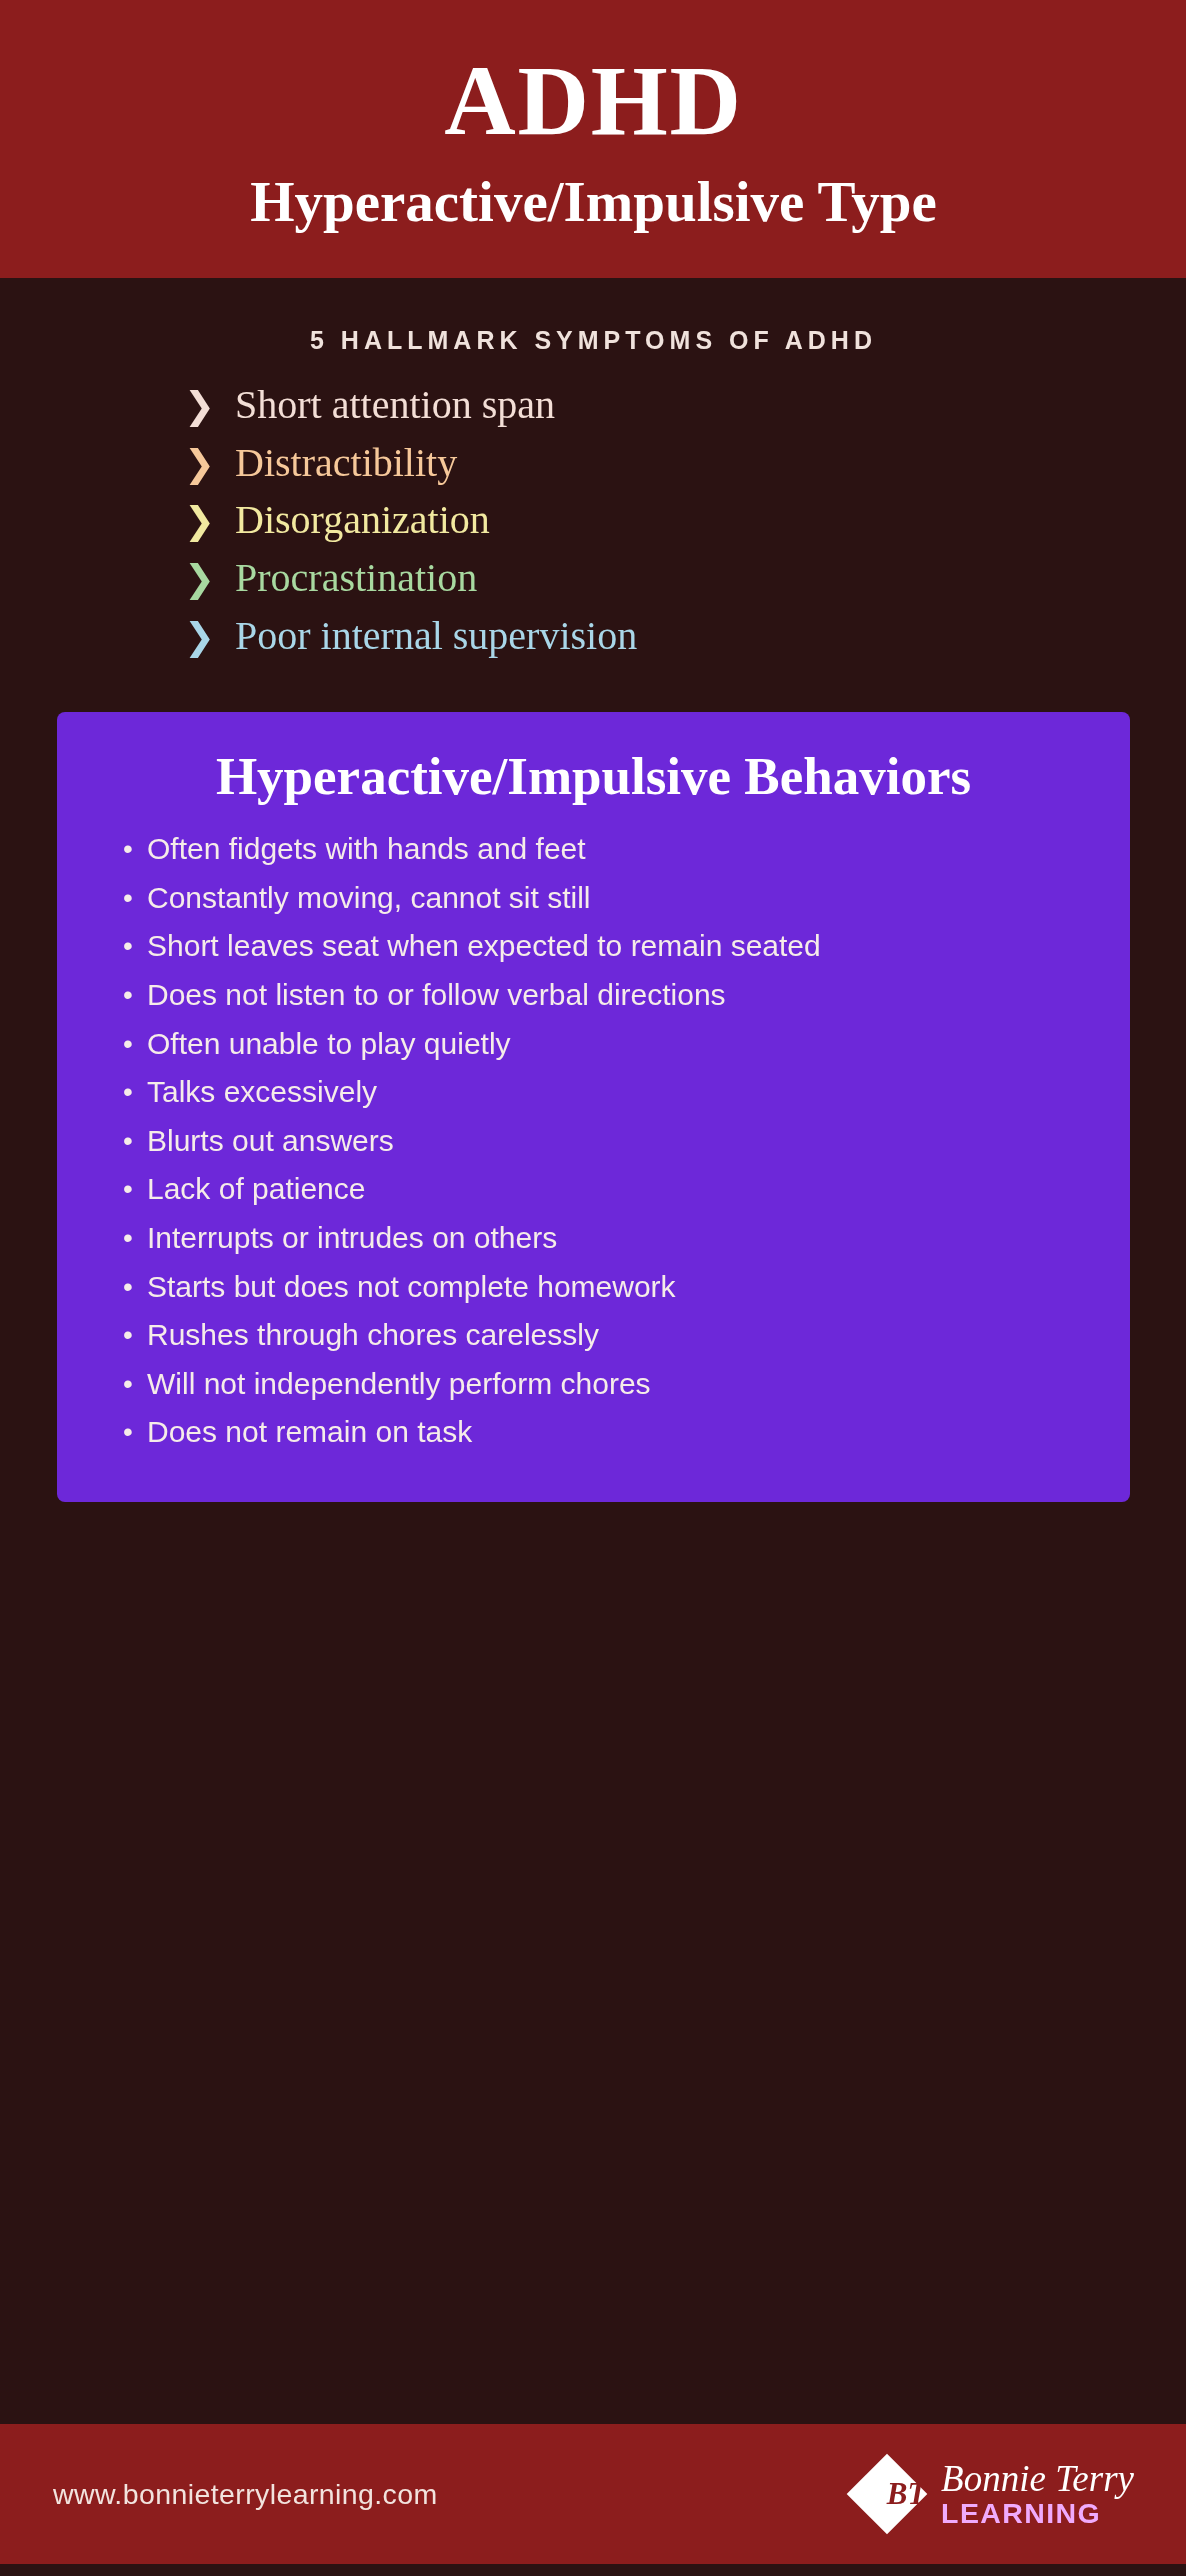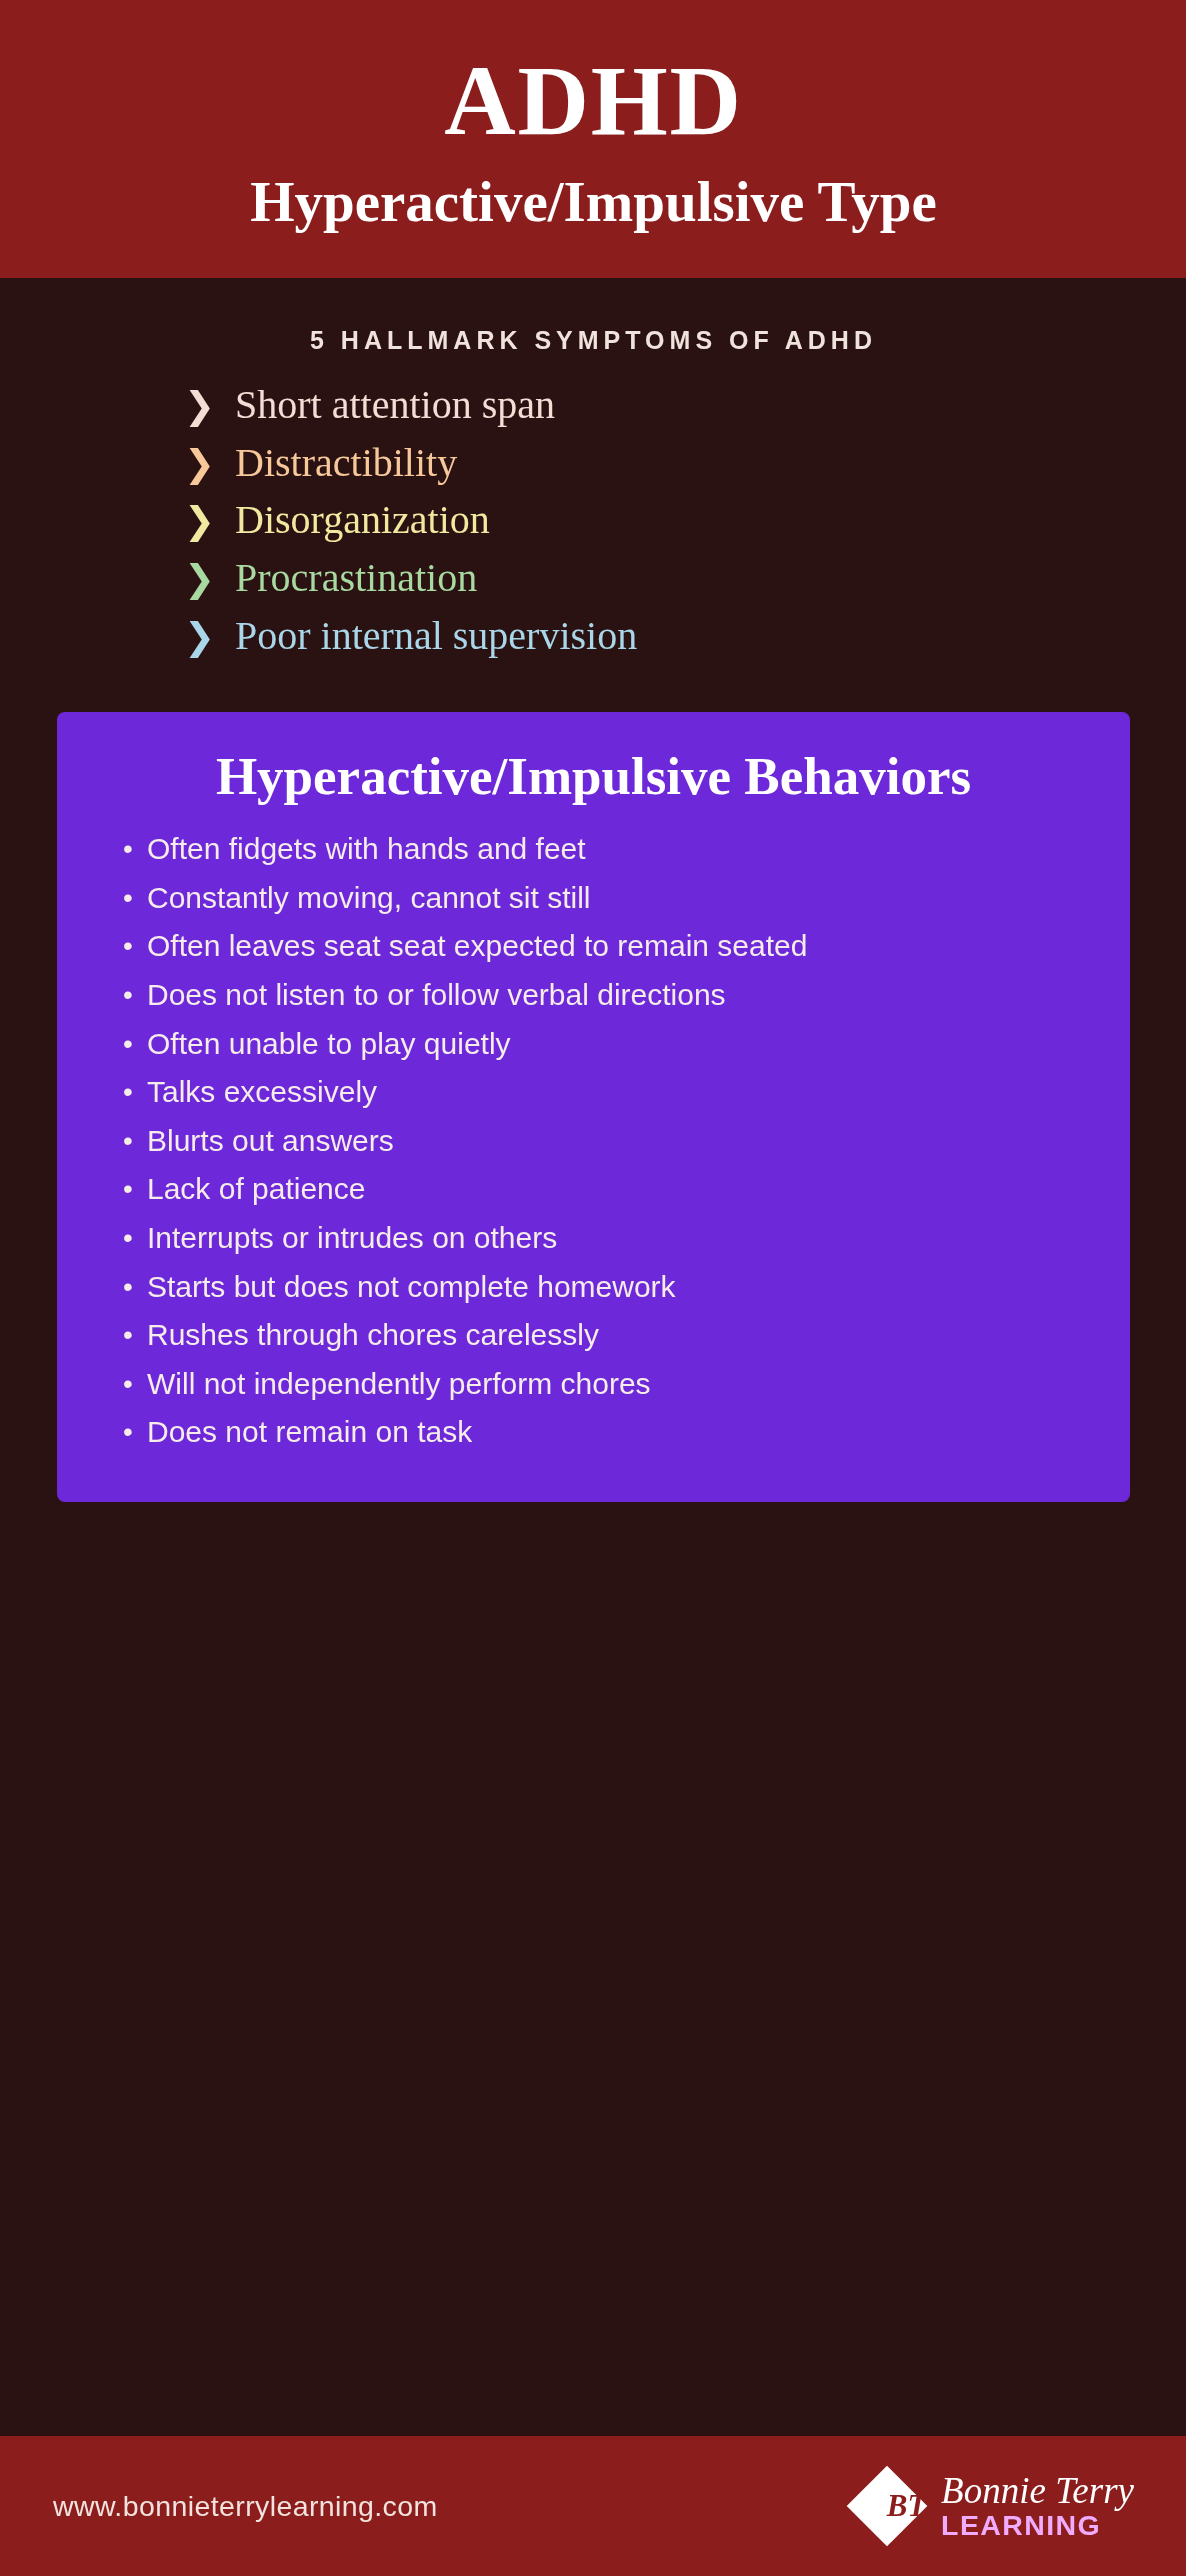--- a/index.html
+++ b/index.html
@@ -114,21 +114,21 @@
     font-size: 28px;
     line-height: 1.25;
     color: #f6ece9;
   }
   .behavior-text { flex: 1 1 auto; }
 
   
   .footer {
     position: absolute;
     left: 0;
-    bottom: 0;
+    bottom: 12px;
     width: 1187px;
     height: 140px;
     background: #8c1d1d;
     display: flex;
     align-items: center;
     justify-content: space-between;
     padding: 0 53px;
   }
   .footer-url {
     color: #f2e3de;
@@ -227,21 +227,21 @@
       <li class="behavior-item">
         <span class="behavior-bullet">•</span>
         <span class="behavior-text">Often fidgets with hands and feet</span>
       </li>
       <li class="behavior-item">
         <span class="behavior-bullet">•</span>
         <span class="behavior-text">Constantly moving, cannot sit still</span>
       </li>
       <li class="behavior-item">
         <span class="behavior-bullet">•</span>
-        <span class="behavior-text">Often leaves seat seat expected to remain seated</span>
+        <span class="behavior-text">Short leaves seat when expected to remain seated</span>
       </li>
       <li class="behavior-item">
         <span class="behavior-bullet">•</span>
         <span class="behavior-text">Does not listen to or follow verbal directions</span>
       </li>
       <li class="behavior-item">
         <span class="behavior-bullet">•</span>
         <span class="behavior-text">Often unable to play quietly</span>
       </li>
       <li class="behavior-item">

